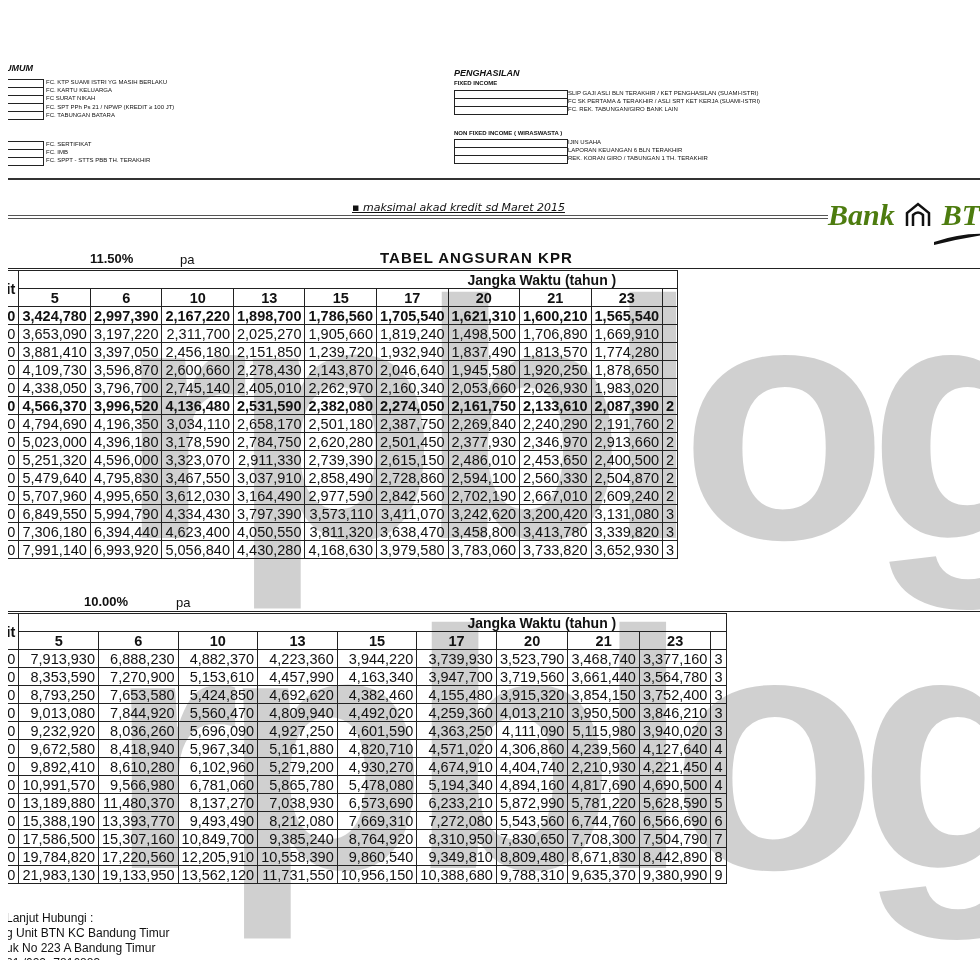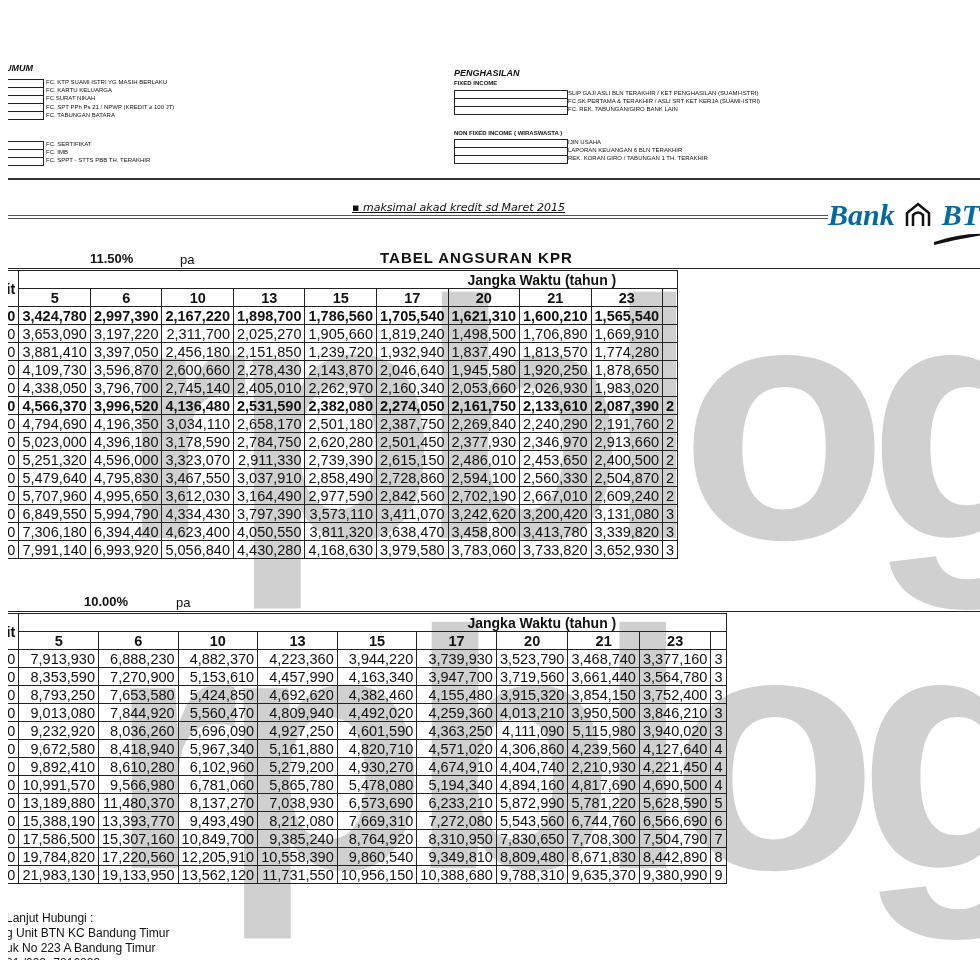--- a/index.html
+++ b/index.html
@@ -12,21 +12,21 @@
   
   .req-title { font-size: 9px; font-style: italic; font-weight: bold; }
   .req-sub { font-size: 6px; font-weight: bold; }
   .req-row { position: absolute; height: 10px; display: flex; align-items: center; }
   .req-box { width: 100%; height: 9px; border: 1px solid #222; box-sizing: border-box; }
   .req-label { position: absolute; font-size: 6px; white-space: nowrap; line-height: 9px; }
   .hr-thick { position: absolute; height: 2px; background: #333; }
   .hr-thin { position: absolute; height: 1px; background: #555; }
   .promo { font-family: "DejaVu Sans", sans-serif; font-style: italic; font-size: 11px; white-space: nowrap; }
   .promo2 { text-decoration: underline; }
-  .bank-logo { font-family: "Liberation Serif", serif; font-style: italic; font-weight: bold; font-size: 30px; white-space: nowrap; color:#0369a1; }
+  .bank-logo { font-family: "Liberation Serif", serif; font-style: italic; font-weight: bold; font-size: 30px; white-space: nowrap; color:#4d7c0f; }
   .title { font-size: 15px; font-weight: bold; letter-spacing: 1px; white-space: nowrap; }
   .rate { font-size: 13px; font-weight: bold; }
   .pa { font-size: 13px; }
 
   
   table.kpr {
     position: absolute; left: -28px; border-collapse: collapse;
     font-size: 14.5px; table-layout: fixed;
   }
   table.kpr td, table.kpr th {

